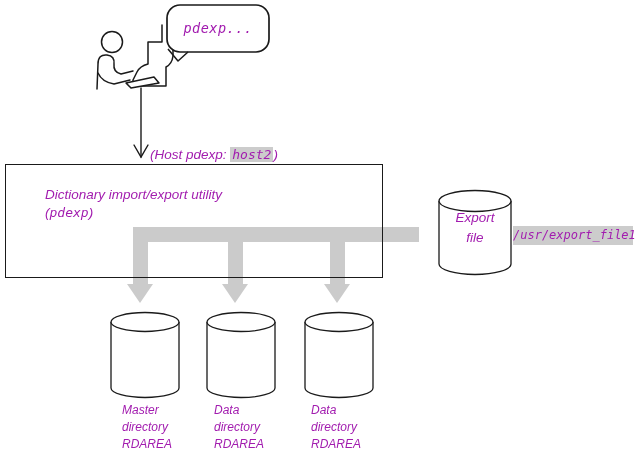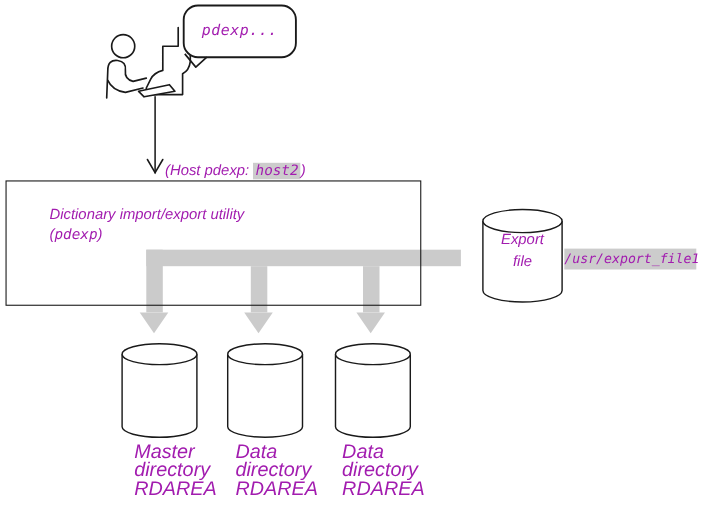--- a/index.html
+++ b/index.html
@@ -31,21 +31,21 @@
   #export-label{
     left:438px;top:208px;width:74px;text-align:center;
     font-size:13.5px;line-height:20px;
   }
   
   #export-path{
     left:513px;top:226px;width:120px;height:19px;line-height:19px;
     background:#cccccc;font-size:12px;text-align:center;
   }
   
-  .rdarea-label{top:402px;font-size:18px;line-height:17px;}
+  .rdarea-label{top:402px;font-size:12px;line-height:17px;}
   #rdarea-label-0{left:122px;}
   #rdarea-label-1{left:214px;}
   #rdarea-label-2{left:311px;}
 </style>
 </head>
 <body>
 
 <div id="stage">
 
   <svg id="shapes" width="644" height="460" viewBox="0 0 644 460">

